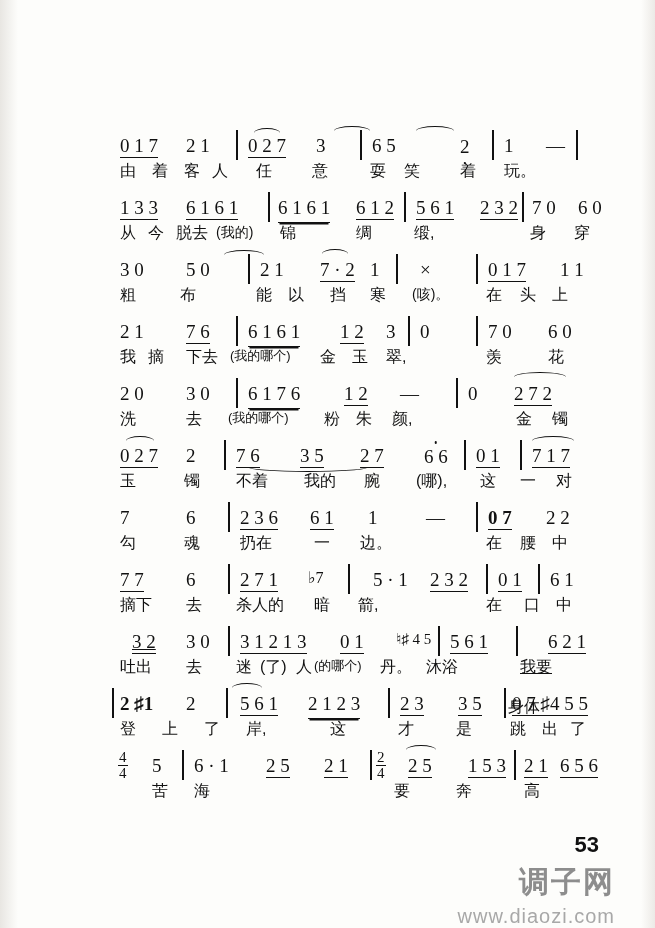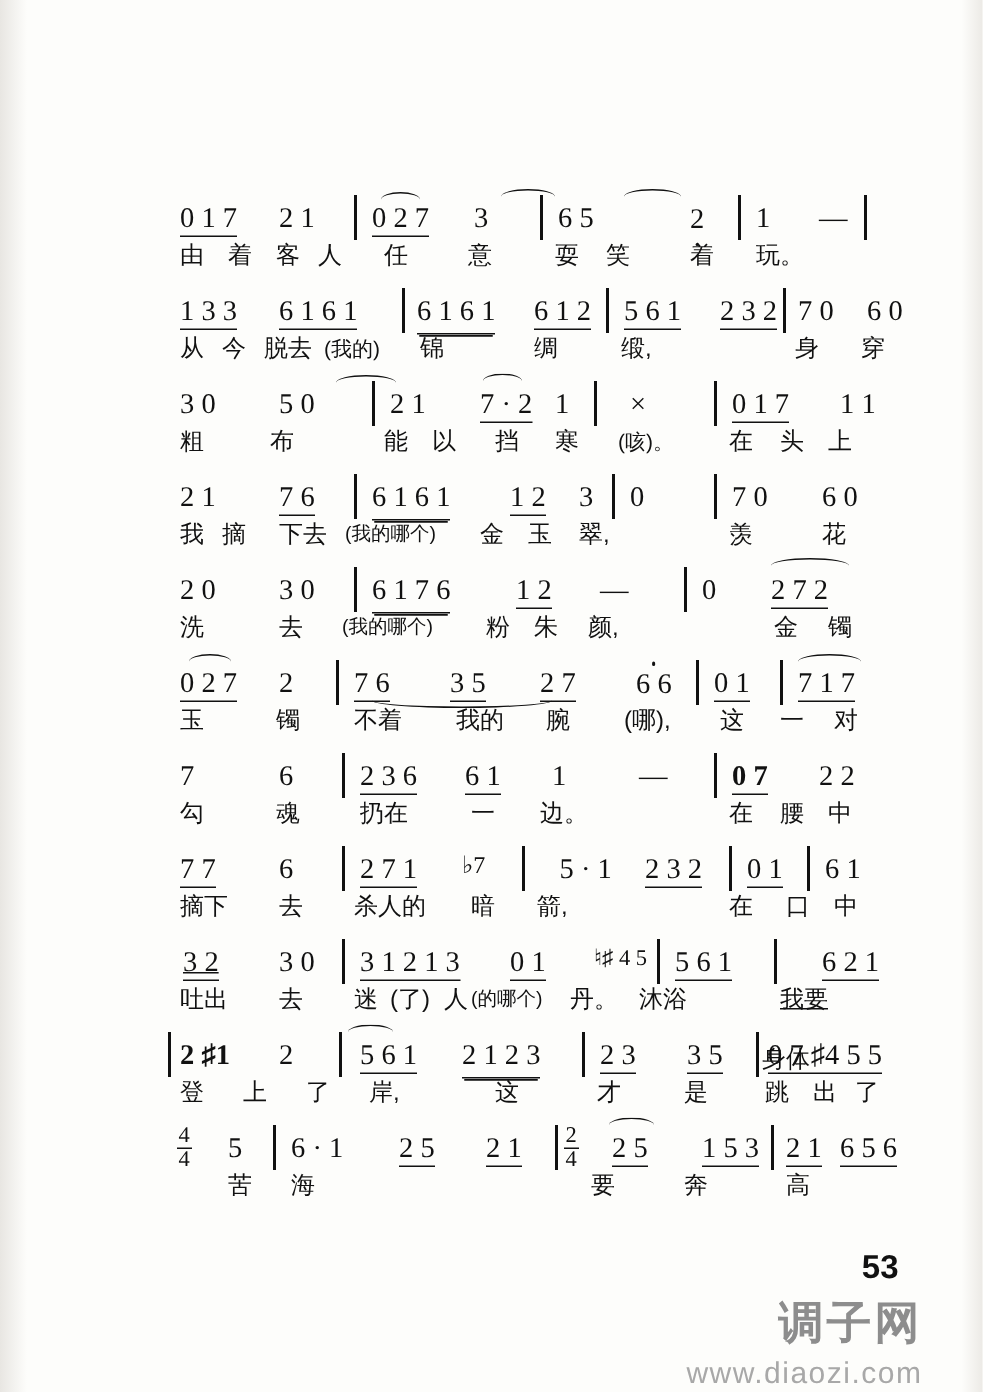--- a/index.html
+++ b/index.html
@@ -403,21 +403,21 @@
         <span class="ly" style="left:206px;">暗</span>
         <span class="ly" style="left:250px;">箭,</span>
         <span class="ly" style="left:378px;">在</span>
         <span class="ly" style="left:416px;">口</span>
         <span class="ly" style="left:448px;">中</span>
       </div>
     </div>
 
     <div class="sysrow">
       <div class="numline">
-        <span class="n u1" style="left:14px;text-decoration:underline;">3 2</span>
+        <span class="n u1" style="left:24px;text-decoration:underline;">3 2</span>
         <span class="n" style="left:78px;">3 0</span>
         <span class="bar" style="left:120px;"></span>
         <span class="n u1" style="left:132px;">3 1 2 1 3</span>
         <span class="n u1" style="left:232px;">0 1</span>
         <span class="n" style="left:288px; font-size:15px;">♮♯ 4 5</span>
         <span class="bar" style="left:330px;"></span>
         <span class="n u1" style="left:342px;">5 6 1</span>
         <span class="bar" style="left:408px;"></span>
         <span class="n u1" style="left:440px;">6 2 1</span>
       </div>

